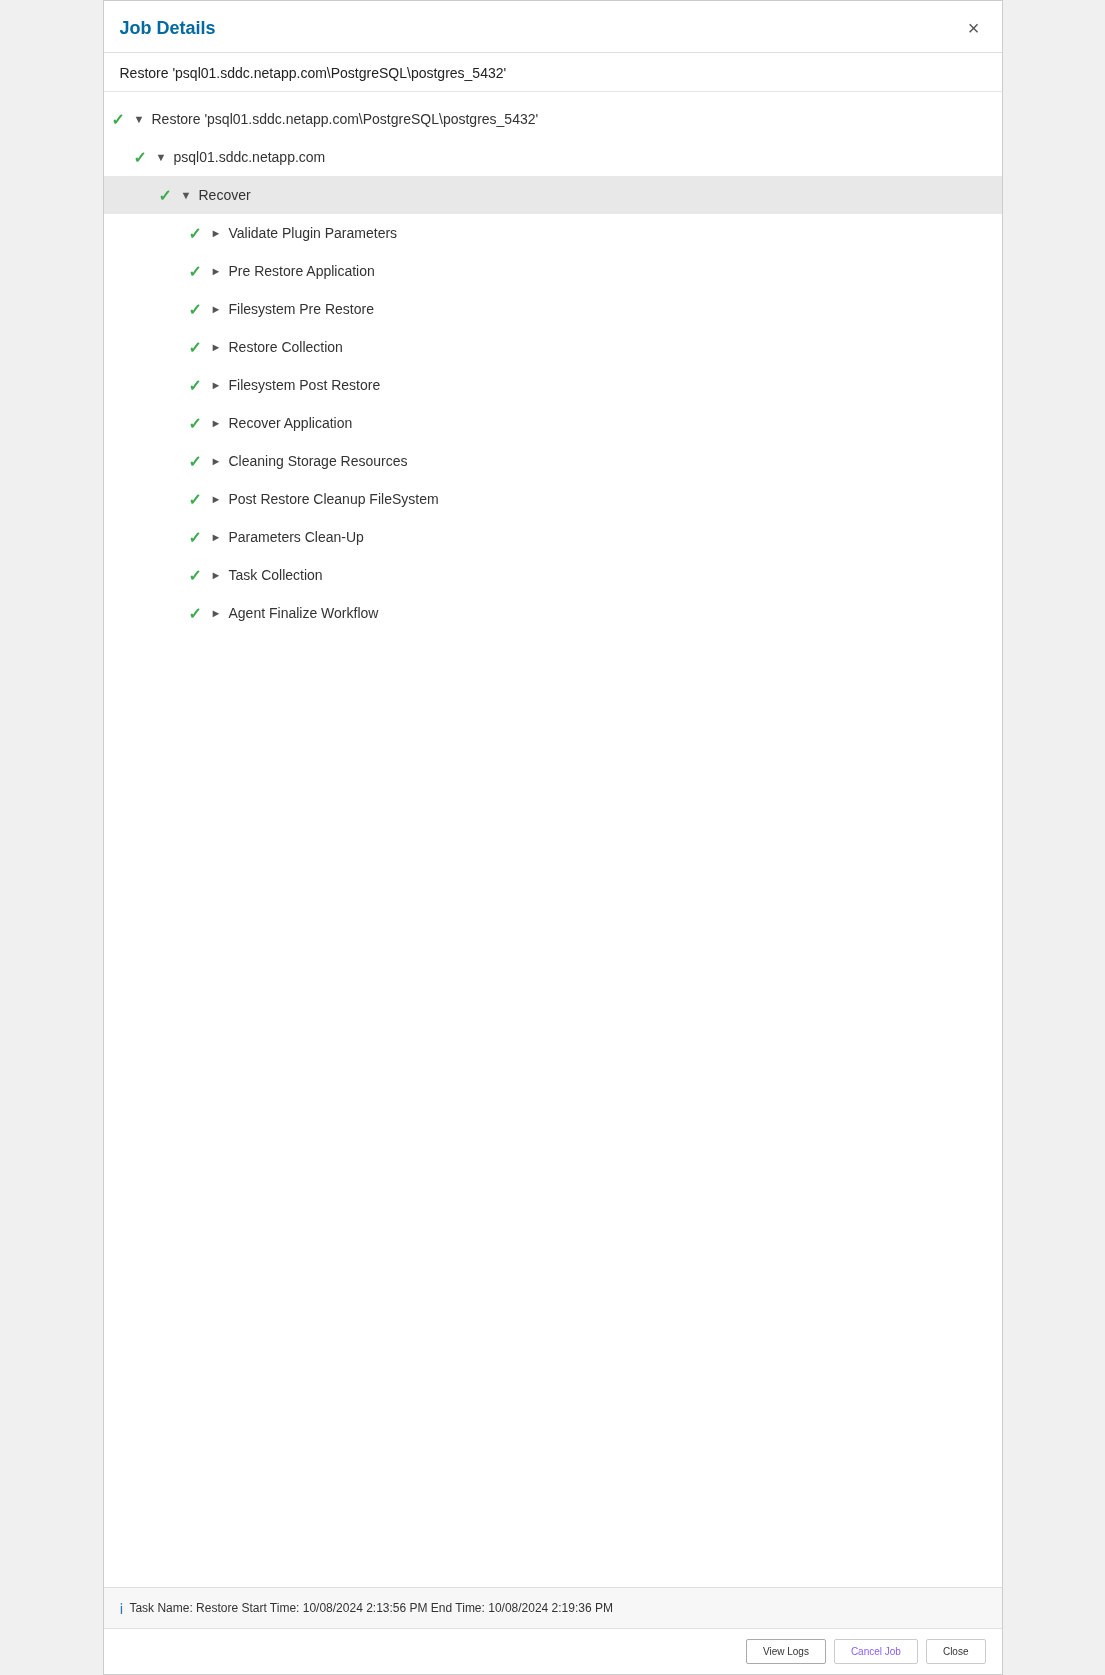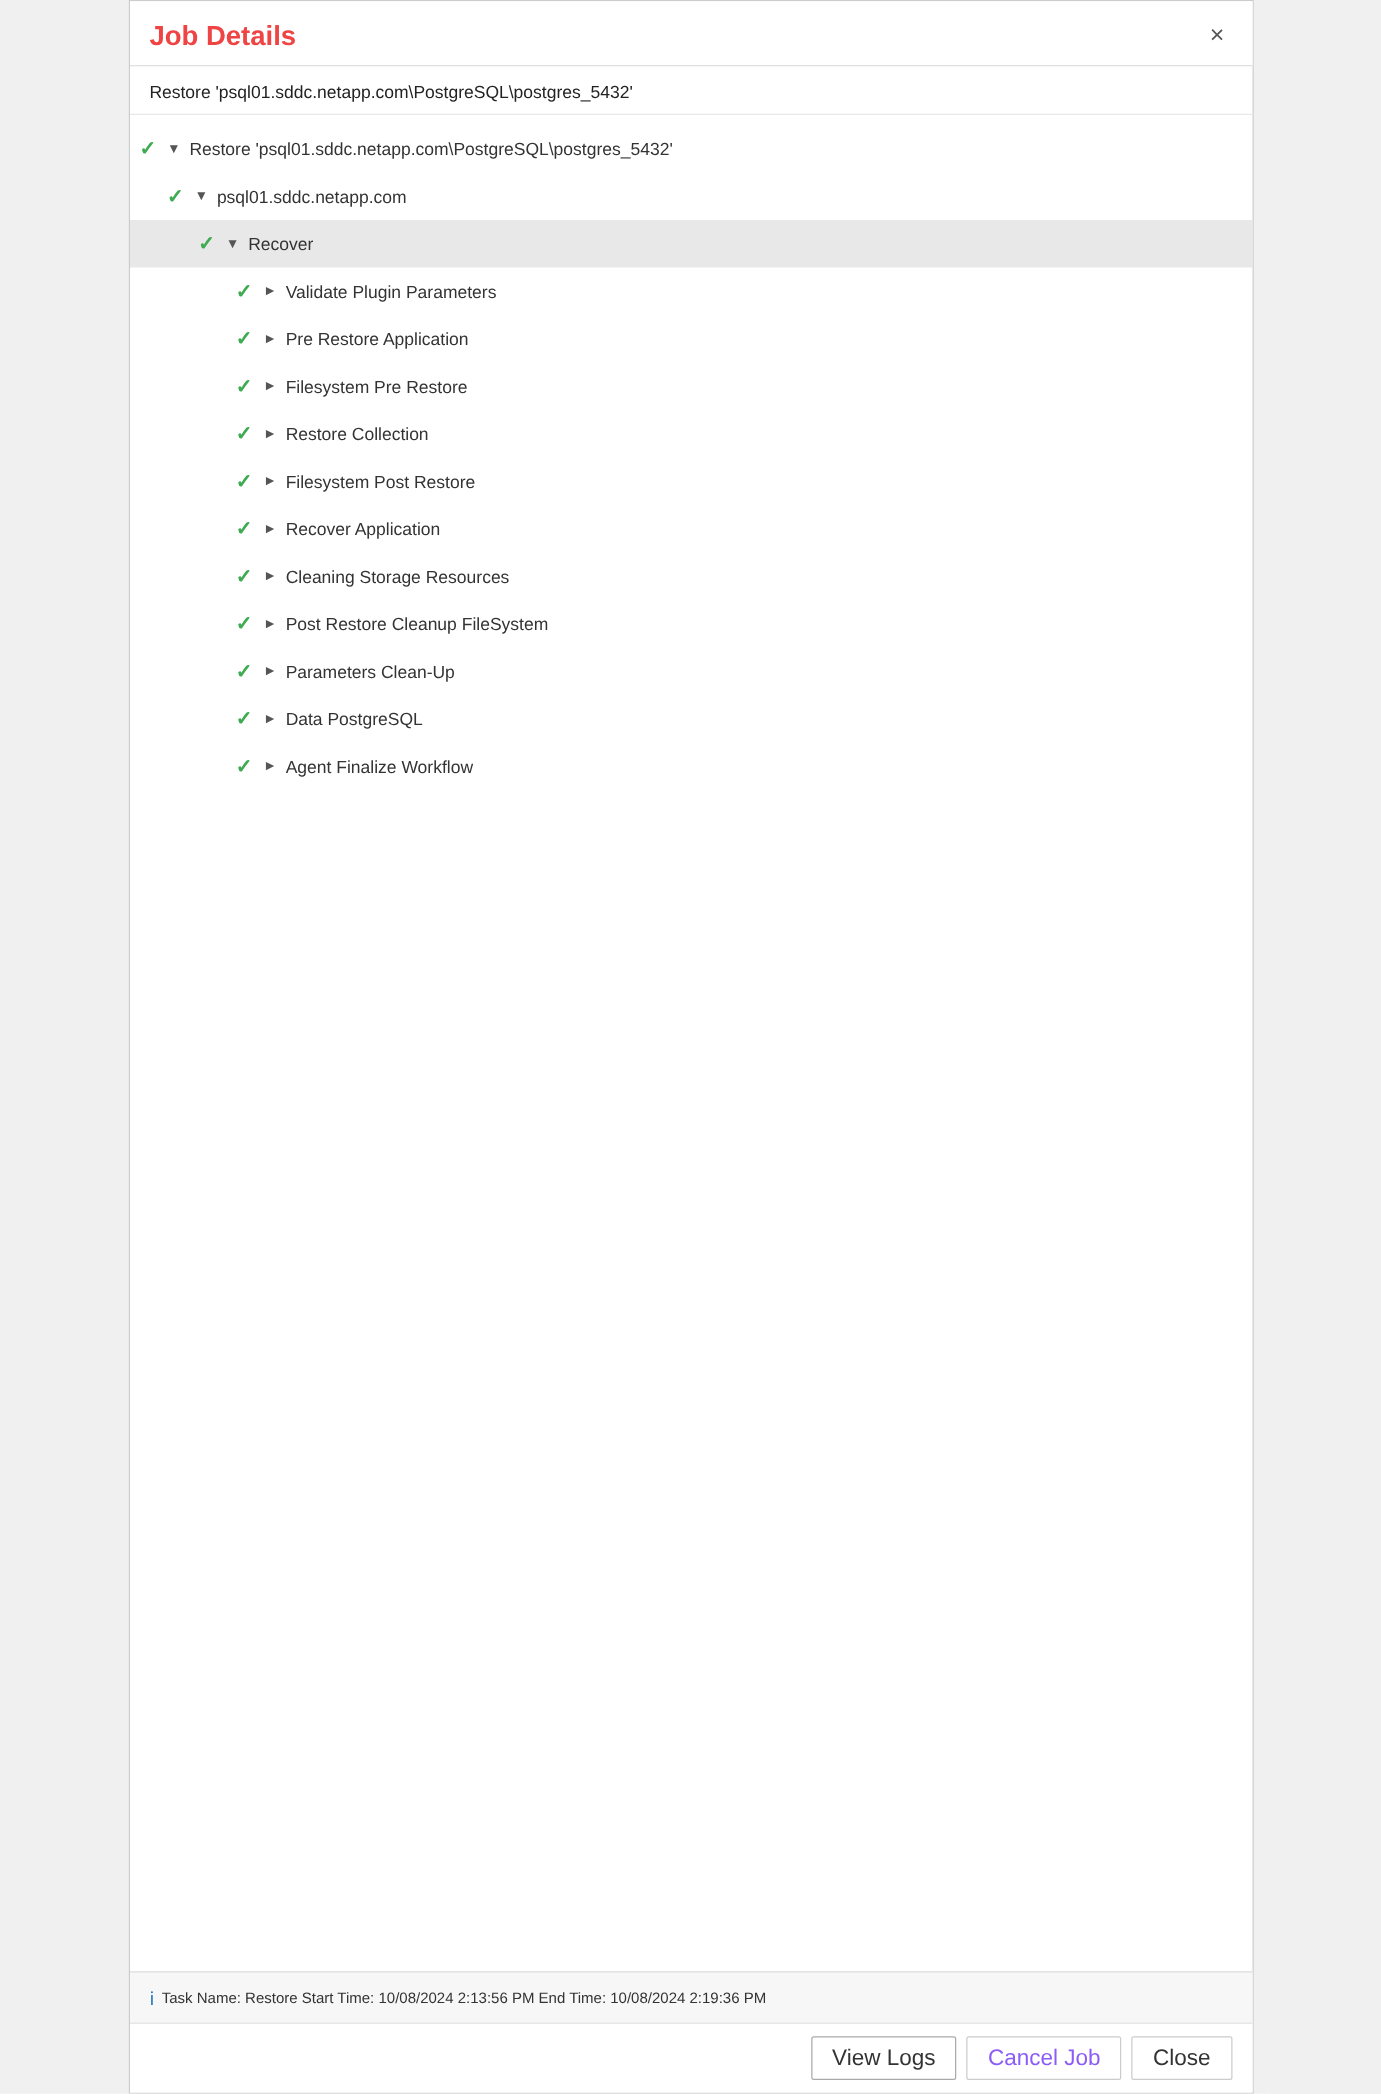--- a/index.html
+++ b/index.html
@@ -23,23 +23,23 @@
     }
     .dialog-header {
       display: flex;
       justify-content: space-between;
       align-items: center;
       padding: 14px 16px 10px 16px;
       border-bottom: 1px solid #e0e0e0;
       background: #ffffff;
     }
     .dialog-title {
-      font-size: 22px;
+      font-size: 18px;
       font-weight: 600;
-      color: #ef4444;
+      color: #0369a1;
     }
     .close-btn {
       background: none;
       border: none;
       font-size: 20px;
       cursor: pointer;
       color: #555555;
       padding: 2px 6px;
     }
     .dialog-subtitle {
@@ -99,21 +99,21 @@
     .dialog-footer-buttons {
       display: flex;
       justify-content: flex-end;
       padding: 10px 16px;
       gap: 8px;
       background: #ffffff;
       border-top: 1px solid #e0e0e0;
     }
     .btn {
       padding: 6px 16px;
-      font-size: 18px;
+      font-size: 10px;
       border: 1px solid #cccccc;
       background: #ffffff;
       cursor: pointer;
       border-radius: 2px;
       color: #333333;
     }
     .btn-primary {
       background: #ffffff;
       border: 1px solid #aaaaaa;
     }
@@ -187,21 +187,21 @@
         <span class="tree-label">Post Restore Cleanup FileSystem</span>
       </div>
       <div class="tree-item" style="padding-left: 85px;">
         <span class="check-icon">✓</span>
         <span class="tree-arrow">►</span>
         <span class="tree-label">Parameters Clean-Up</span>
       </div>
       <div class="tree-item" style="padding-left: 85px;">
         <span class="check-icon">✓</span>
         <span class="tree-arrow">►</span>
-        <span class="tree-label">Data PostgreSQL</span>
+        <span class="tree-label">Task Collection</span>
       </div>
       <div class="tree-item" style="padding-left: 85px;">
         <span class="check-icon">✓</span>
         <span class="tree-arrow">►</span>
         <span class="tree-label">Agent Finalize Workflow</span>
       </div>
     </div>
 
   <div class="dialog-footer-info">
     <span class="info-icon">ℹ</span>

